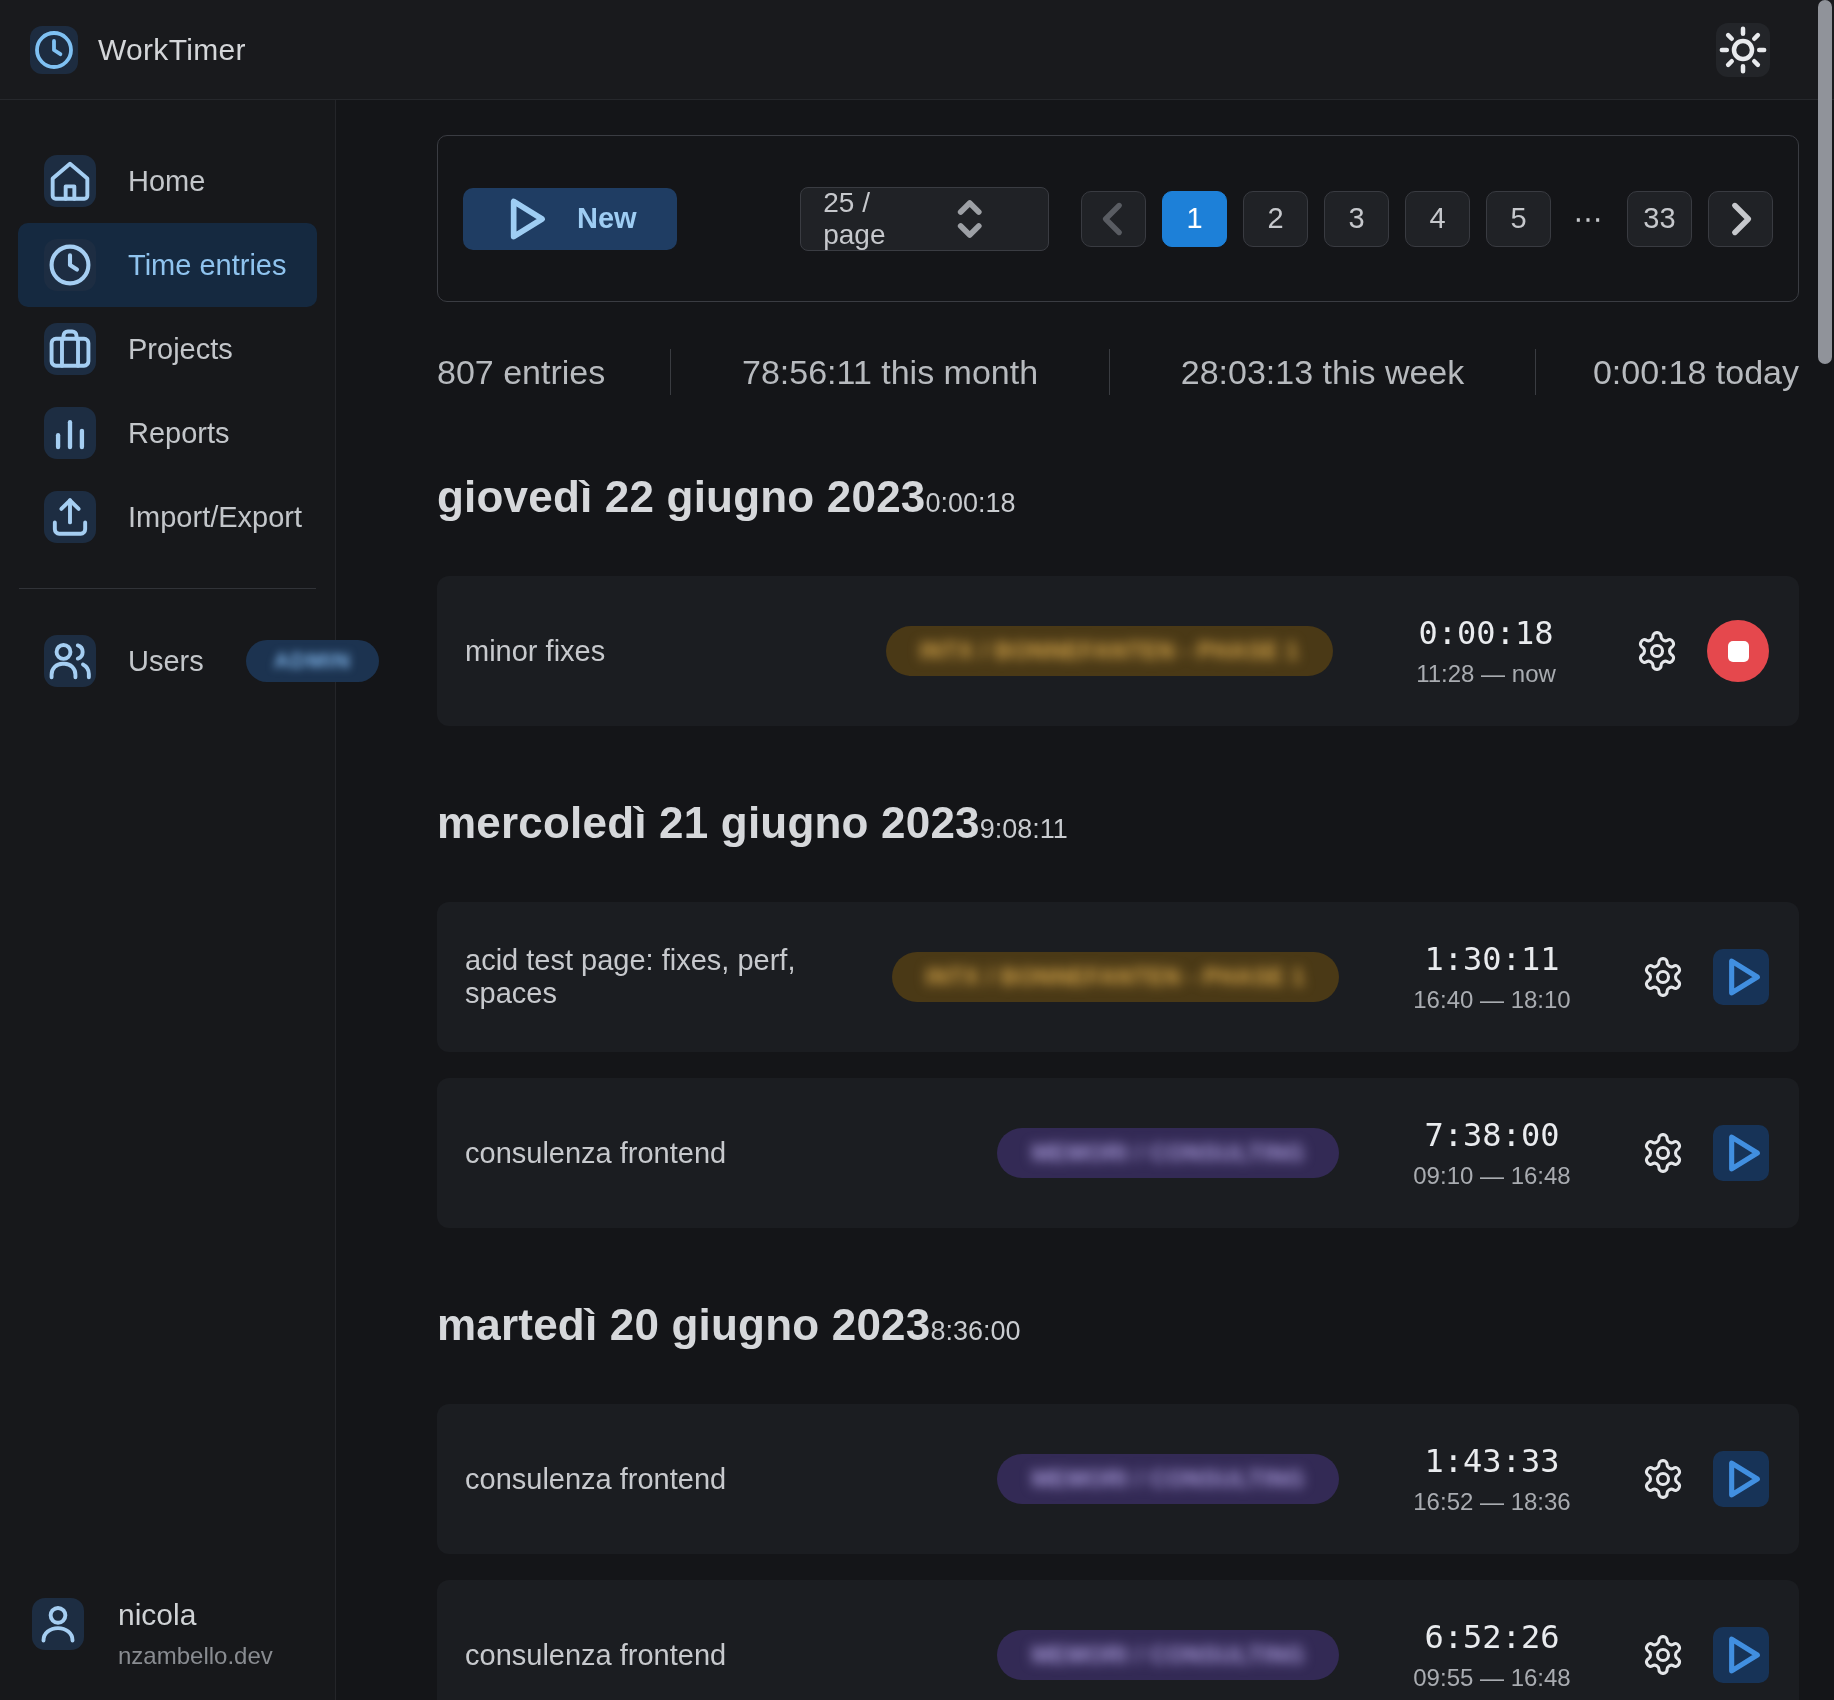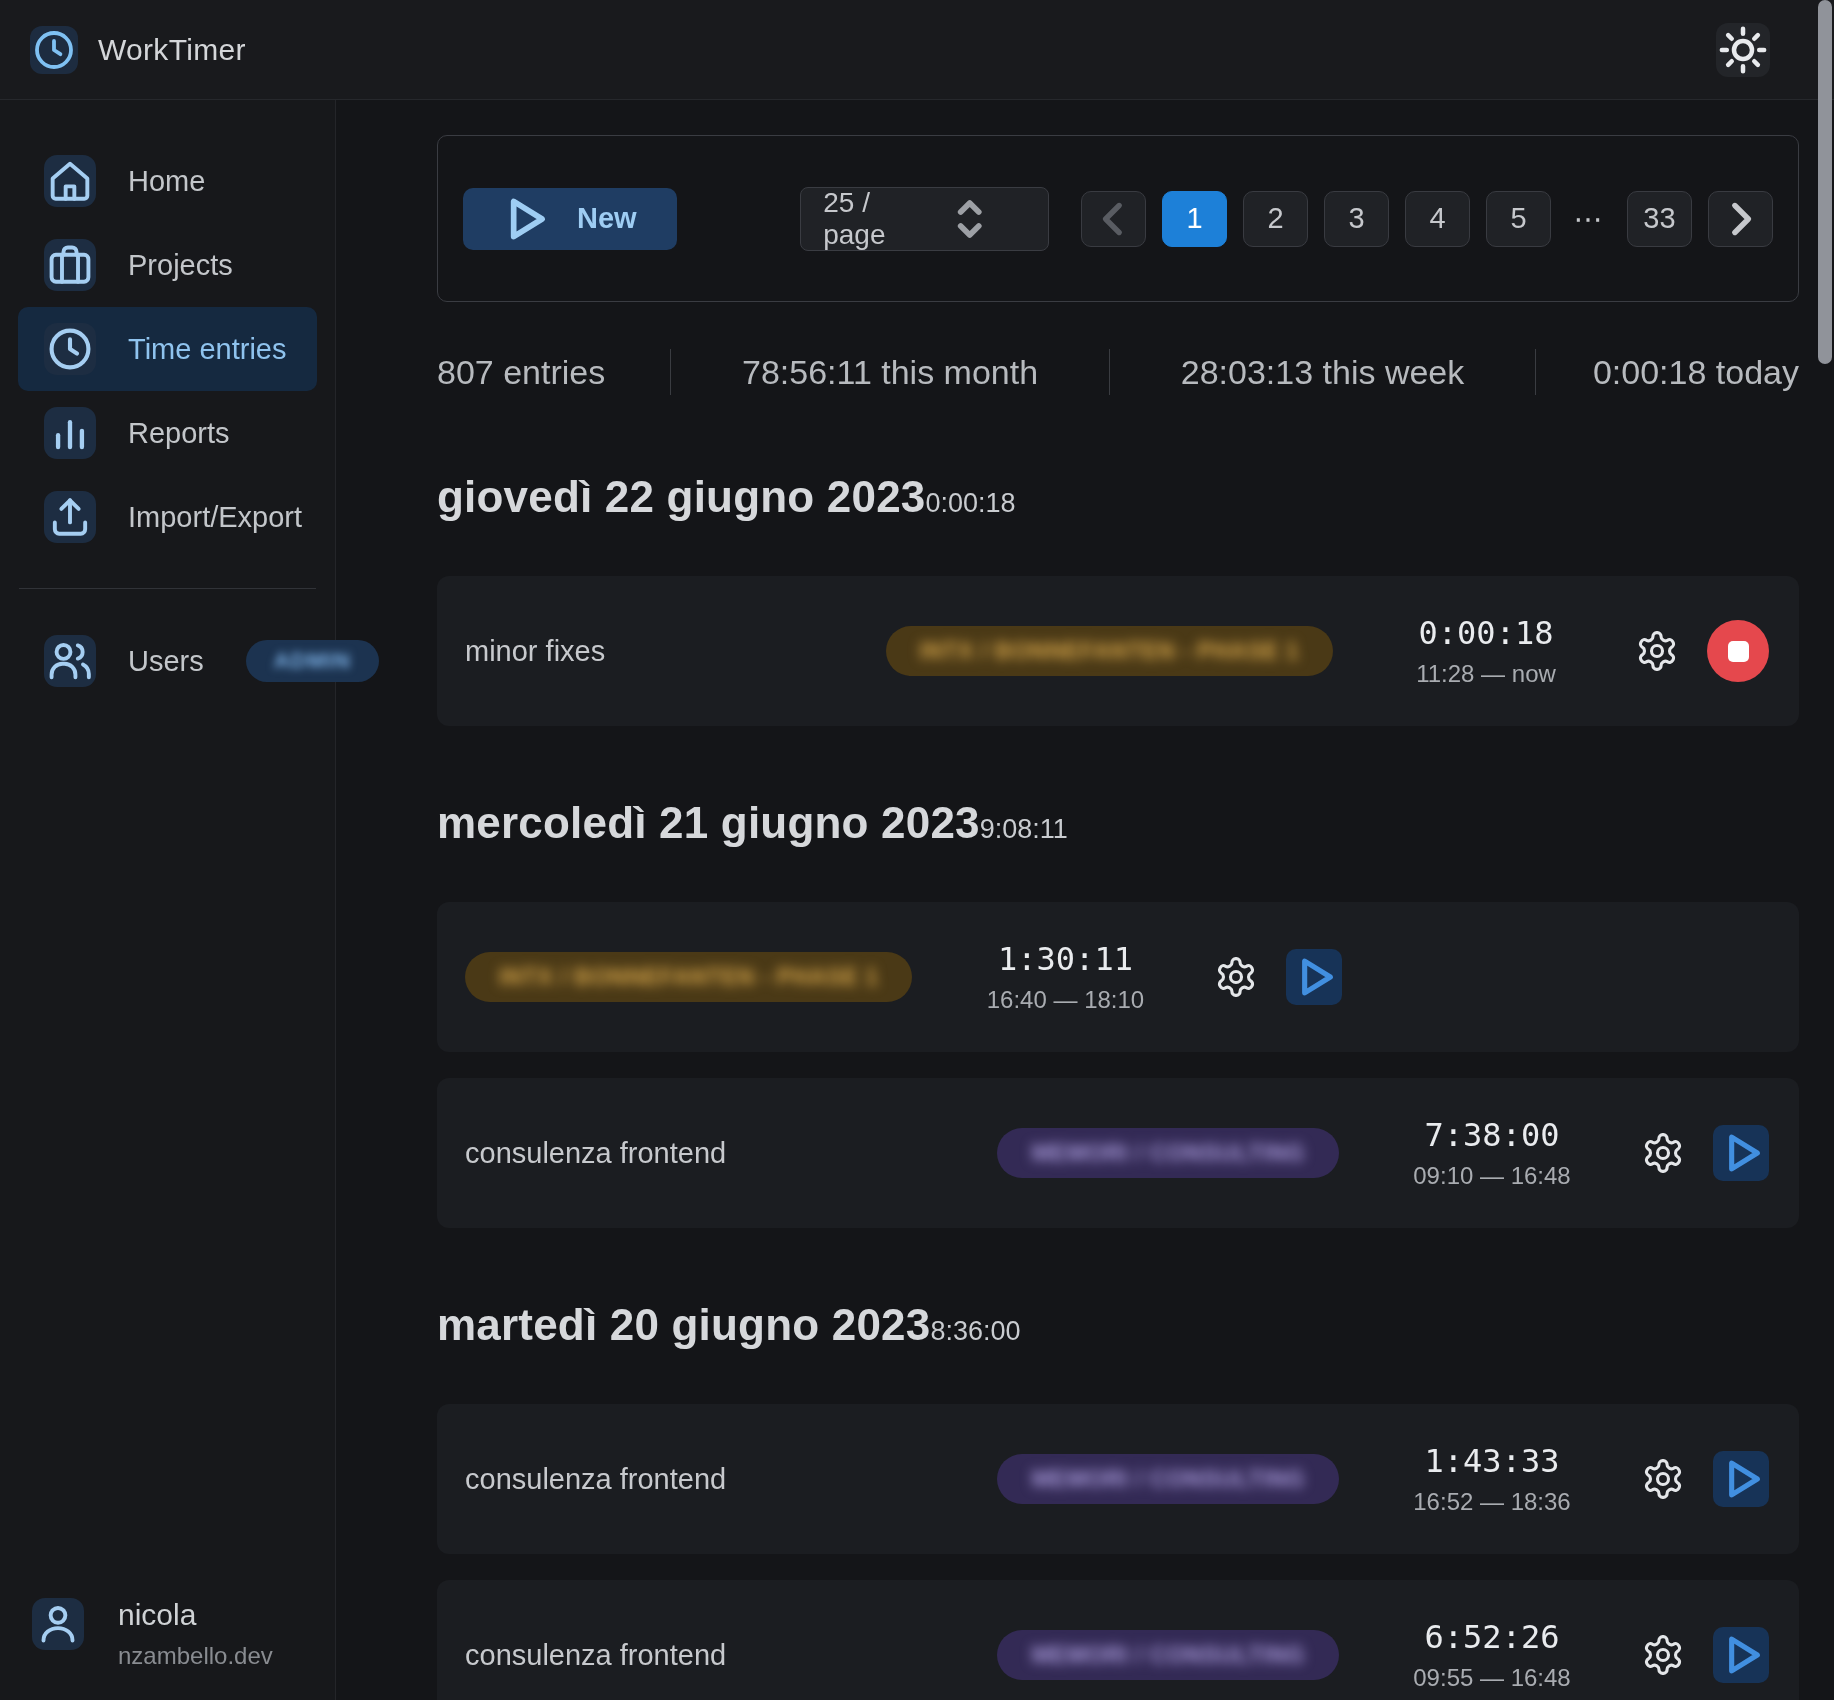--- a/index.html
+++ b/index.html
@@ -119,38 +119,38 @@
   <nav class="nav" id="nav-items">
       <div class="nav-item">
     <div class="icon-box">
       <span class="nav-icon" style="display: contents;"><svg viewBox="0 0 24 24" fill="none" stroke="currentColor" stroke-width="1.8" stroke-linecap="round" stroke-linejoin="round" style="width: 100%; height: 100%;">
               <path d="M4 10.8l8-6.8 8 6.8v8a1.4 1.4 0 0 1-1.4 1.4H5.4A1.4 1.4 0 0 1 4 18.8z"></path>
               <path d="M10 20.2v-5.7h4v5.7"></path>
             </svg></span>
     </div>
     <span class="nav-label">Home</span>
   </div>
+      <div class="nav-item active">
+    <div class="icon-box">
+      <span class="nav-icon" style="display: contents;"><svg viewBox="0 0 24 24" fill="none" stroke="currentColor" stroke-width="1.9" stroke-linecap="round" stroke-linejoin="round" style="width: 100%; height: 100%;">
+              <circle cx="12" cy="12" r="8.5"></circle>
+              <path d="M12 7.5V12l3.2 2.1"></path>
+            </svg></span>
+    </div>
+    <span class="nav-label">Time entries</span>
+  </div>
       <div class="nav-item">
     <div class="icon-box">
       <span class="nav-icon" style="display: contents;"><svg viewBox="0 0 24 24" fill="none" stroke="currentColor" stroke-width="1.8" stroke-linecap="round" stroke-linejoin="round" style="width: 100%; height: 100%;">
               <rect x="3.5" y="7.3" width="17" height="12.4" rx="2"></rect>
               <path d="M9 7.3V5.9a2 2 0 0 1 2-2h2a2 2 0 0 1 2 2v1.4"></path>
               <path d="M8.3 7.3v12.4M15.7 7.3v12.4"></path>
             </svg></span>
     </div>
     <span class="nav-label">Projects</span>
-  </div>
-      <div class="nav-item active">
-    <div class="icon-box">
-      <span class="nav-icon" style="display: contents;"><svg viewBox="0 0 24 24" fill="none" stroke="currentColor" stroke-width="1.9" stroke-linecap="round" stroke-linejoin="round" style="width: 100%; height: 100%;">
-              <circle cx="12" cy="12" r="8.5"></circle>
-              <path d="M12 7.5V12l3.2 2.1"></path>
-            </svg></span>
-    </div>
-    <span class="nav-label">Time entries</span>
   </div>
       <div class="nav-item">
     <div class="icon-box">
       <span class="nav-icon" style="display: contents;"><svg viewBox="0 0 24 24" fill="none" stroke="currentColor" stroke-width="2" stroke-linecap="round" style="width: 100%; height: 100%;">
               <path d="M6.5 18.5v-5.5"></path>
               <path d="M12 18.5V7"></path>
               <path d="M17.5 18.5V11"></path>
             </svg></span>
     </div>
     <span class="nav-label">Reports</span>
@@ -274,20 +274,21 @@
   </div>
         </div>
   </section>
       <section class="day">
     <div class="day-head">
       <h2 class="day-date">mercoledì 21 giugno 2023</h2>
       <div class="day-total">9:08:11</div>
     </div>
     <div class="entries">
           <div class="entry">
+    <div class="entry-title">acid test page: fixes, perf, spaces</div>
     <div class="proj-badge amber">
               <span>INTX / BONNEFANTEN - PHASE 1</span>
             </div>
     <div class="time-block">
       <div class="duration">1:30:11</div>
       <div class="time-range">16:40 — 18:10</div>
     </div>
     <div class="gear">
       <span style="display: contents;"><svg viewBox="0 0 24 24" fill="none" stroke="currentColor" stroke-width="1.7" stroke-linecap="round" stroke-linejoin="round" style="width: 100%; height: 100%;">
                   <path d="M12.22 2h-.44a2 2 0 0 0-2 2v.18a2 2 0 0 1-1 1.73l-.43.25a2 2 0 0 1-2 0l-.15-.08a2 2 0 0 0-2.73.73l-.22.38a2 2 0 0 0 .73 2.73l.15.1a2 2 0 0 1 1 1.72v.51a2 2 0 0 1-1 1.74l-.15.09a2 2 0 0 0-.73 2.73l.22.38a2 2 0 0 0 2.73.73l.15-.08a2 2 0 0 1 2 0l.43.25a2 2 0 0 1 1 1.73V20a2 2 0 0 0 2 2h.44a2 2 0 0 0 2-2v-.18a2 2 0 0 1 1-1.73l.43-.25a2 2 0 0 1 2 0l.15.08a2 2 0 0 0 2.73-.73l.22-.39a2 2 0 0 0-.73-2.73l-.15-.08a2 2 0 0 1-1-1.74v-.5a2 2 0 0 1 1-1.74l.15-.09a2 2 0 0 0 .73-2.73l-.22-.38a2 2 0 0 0-2.73-.73l-.15.08a2 2 0 0 1-2 0l-.43-.25a2 2 0 0 1-1-1.73V4a2 2 0 0 0-2-2z"></path>

